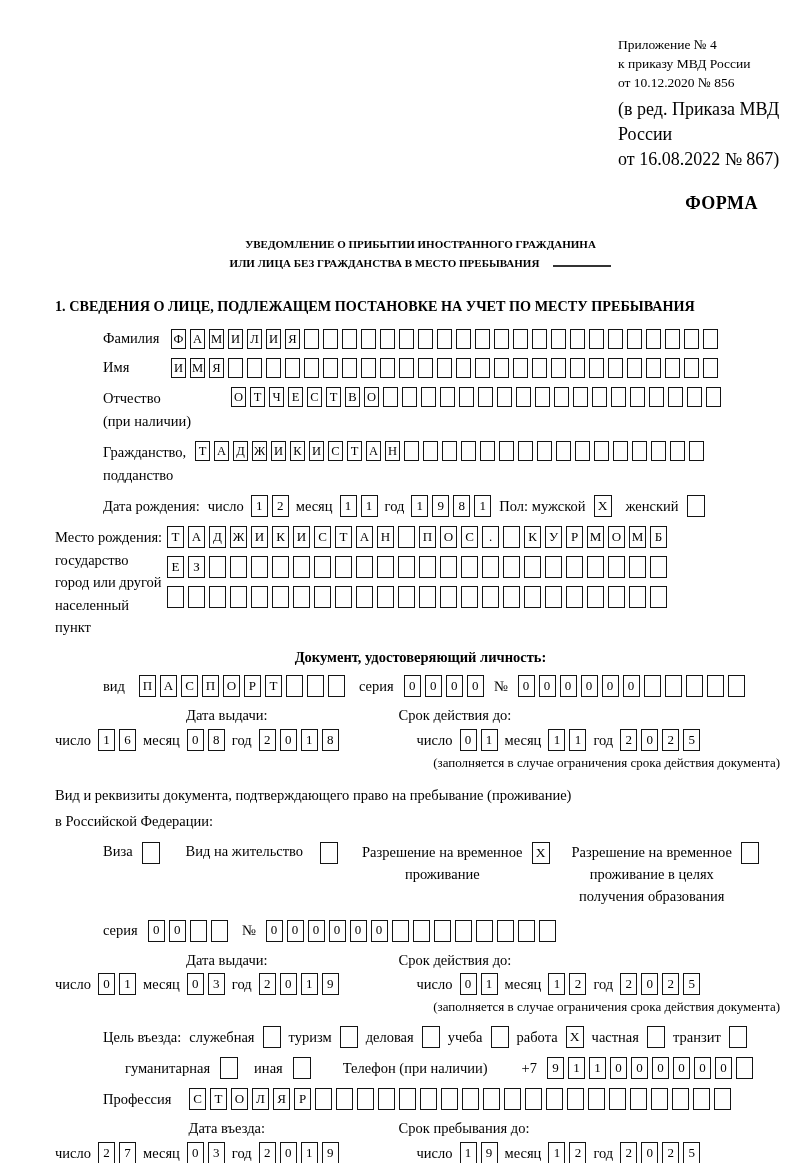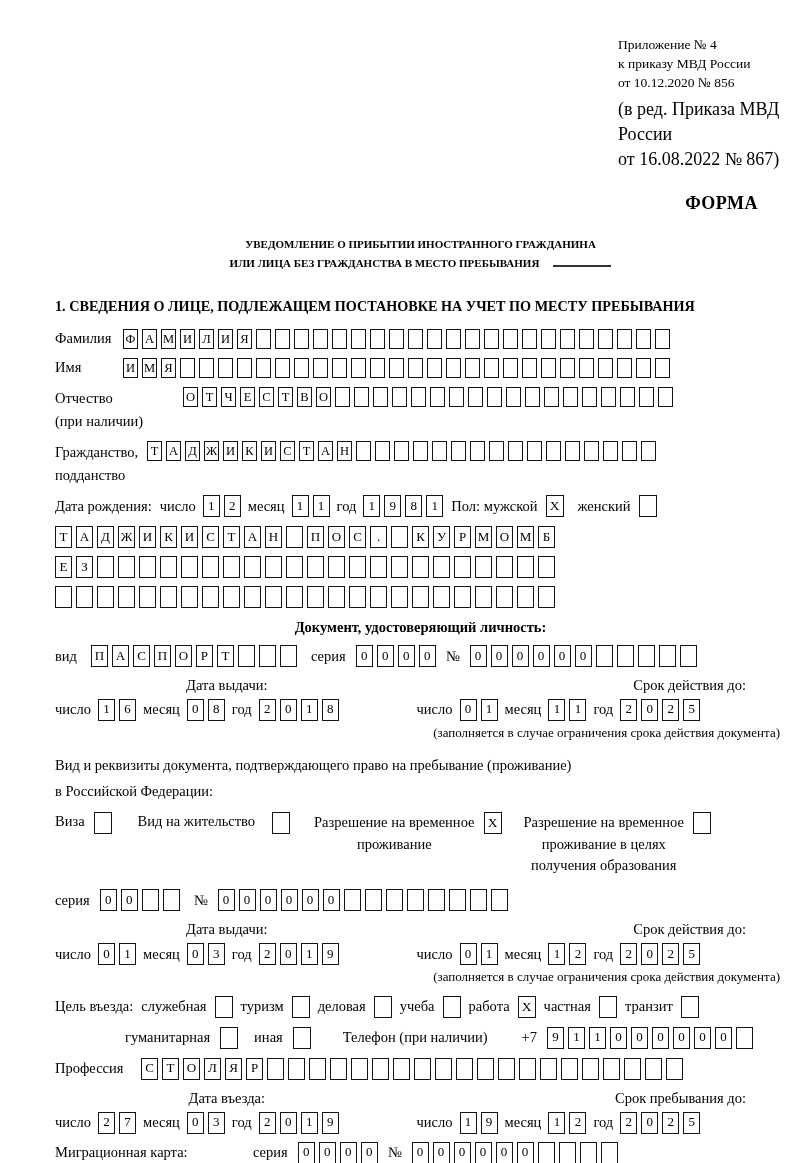--- a/index.html
+++ b/index.html
@@ -29,41 +29,41 @@
     font-size: 12.5px; flex: 0 0 auto; background: #fff;
   }
   .cells-md .cell { width: 17px; height: 22px; font-size: 13px; }
 
   .cbox {
     width: 18px; height: 22px; border: 1.6px solid #141414;
     display: inline-flex; align-items: center; justify-content: center;
     font-size: 13.5px; flex: 0 0 auto; background: #fff;
   }
 
-  .row { display: flex; align-items: flex-start; margin-bottom: 9px; }
+  .row { display: flex; align-items: flex-start; margin-bottom: 9px; margin-left: 48px; }
   .row .lab { flex: 0 0 auto; }
   .lab-sm { width: 68px; }
   .lab-pat { width: 128px; }
   .lab-cit { width: 92px; }
 
   .two-line { line-height: 1.55; }
 
   .inline { display: inline-flex; align-items: center; gap: 7px; }
 
   
   .split { display: flex; margin-bottom: 8px; }
   .split .labels { flex: 0 0 auto; line-height: 1.55; }
   .split .boxcol { display: flex; flex-direction: column; gap: 8px; }
   .bp-labels { width: 112px; }
 
   .center-bold { text-align: center; font-weight: bold; margin: 10px 0 8px 0; }
 
   .date-head { display: flex; margin: 8px 0 4px 0; }
   .date-head .dh-l { width: 47%; text-align: center; }
-  .date-head .dh-r { width: 53%; text-align: right; padding-right: 40px; }
+  .date-head .dh-r { width: 53%; text-align: left; padding-right: 40px; }
   .date-row { display: flex; align-items: center; margin-bottom: 4px; }
   .date-row .dr-l { width: 47%; display: flex; align-items: center; gap: 7px; }
   .date-row .dr-r { width: 53%; display: flex; align-items: center; gap: 7px; padding-left: 18px; }
   .note-right { text-align: right; font-size: 13px; margin: 2px 6px 10px 0; }
 
   .opt { display: inline-flex; align-items: flex-start; gap: 9px; }
   .opt .olab { display: inline-block; }
   .opt-center { text-align: center; line-height: 1.5; }
   .gap10 { margin-right: 10px; }
   .gap14 { margin-right: 14px; }
@@ -257,20 +257,26 @@
           <span class="cell">1</span>
         </span>
     </span>
     <span>Пол: мужской</span>
     <span class="cbox">X</span>
     <span style="margin-left:6px;">женский</span>
     <span class="cbox"></span>
   </div>
 
   <div class="split mt4">
+    <div class="labels bp-labels">
+      <div>Место рождения:</div>
+      <div>государство</div>
+      <div>город или другой</div>
+      <div>населенный пункт</div>
+    </div>
     <div class="boxcol">
       <span class="cells cells-md">
           <span class="cell">Т</span>
           <span class="cell">А</span>
           <span class="cell">Д</span>
           <span class="cell">Ж</span>
           <span class="cell">И</span>
           <span class="cell">К</span>
           <span class="cell">И</span>
           <span class="cell">С</span>

